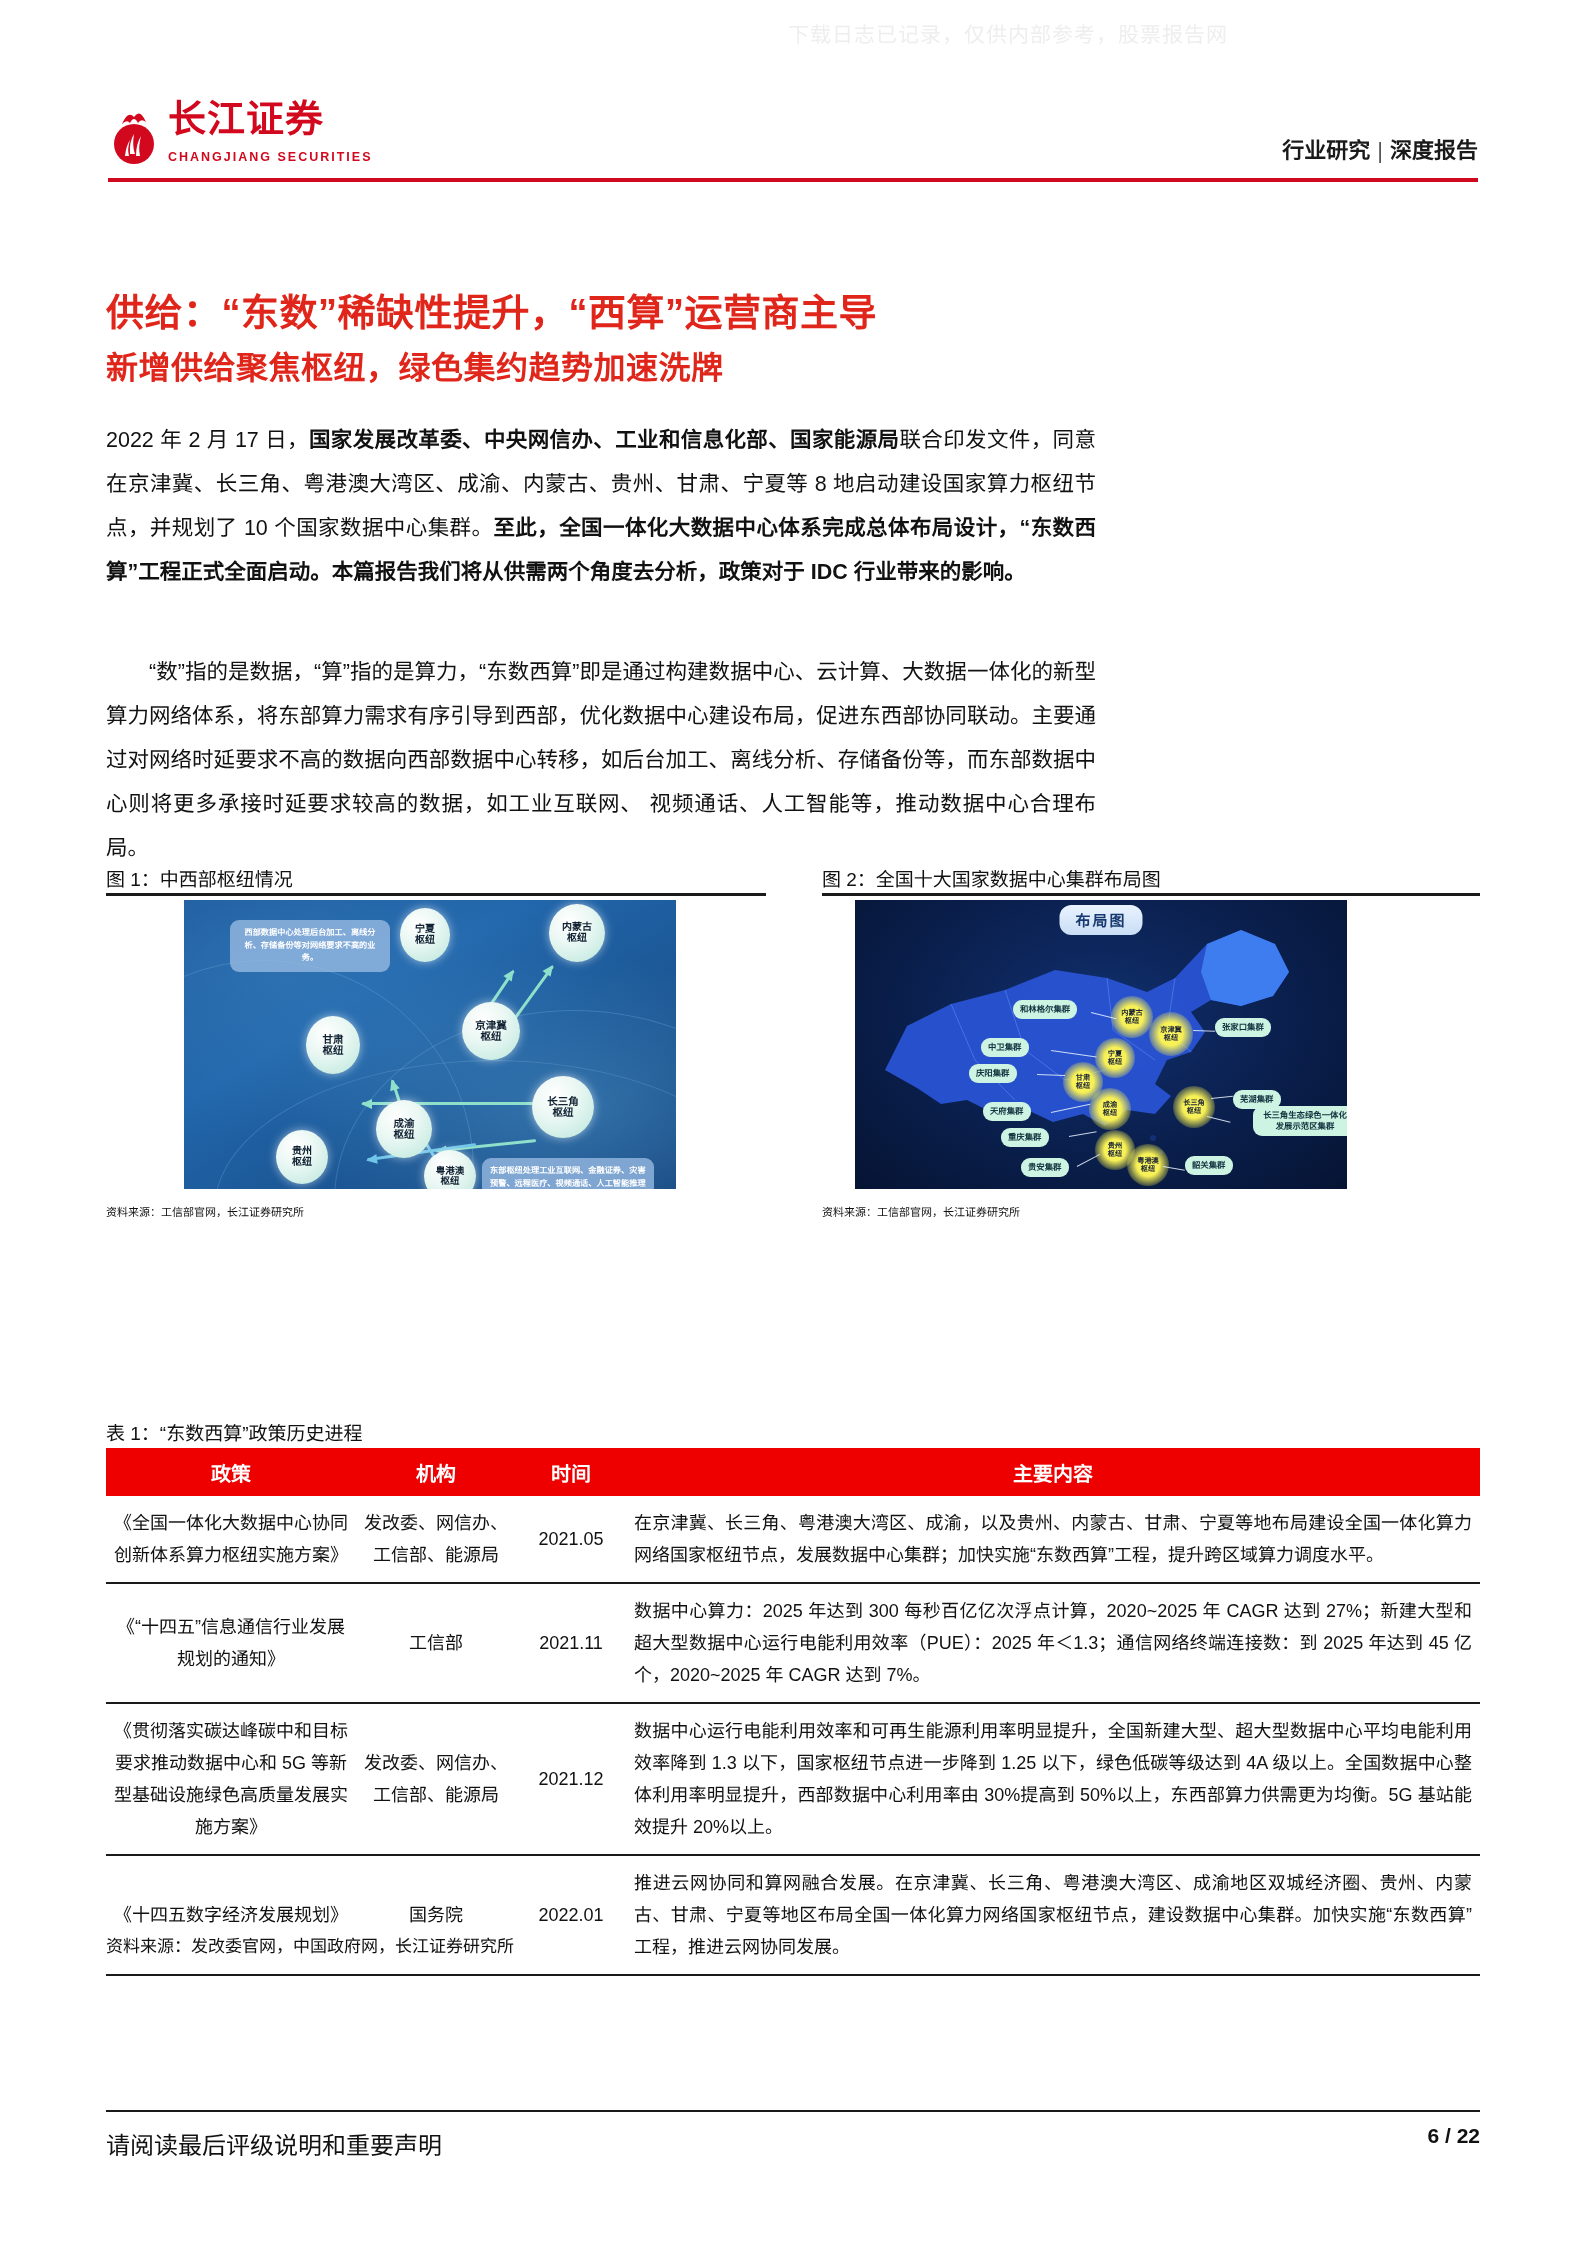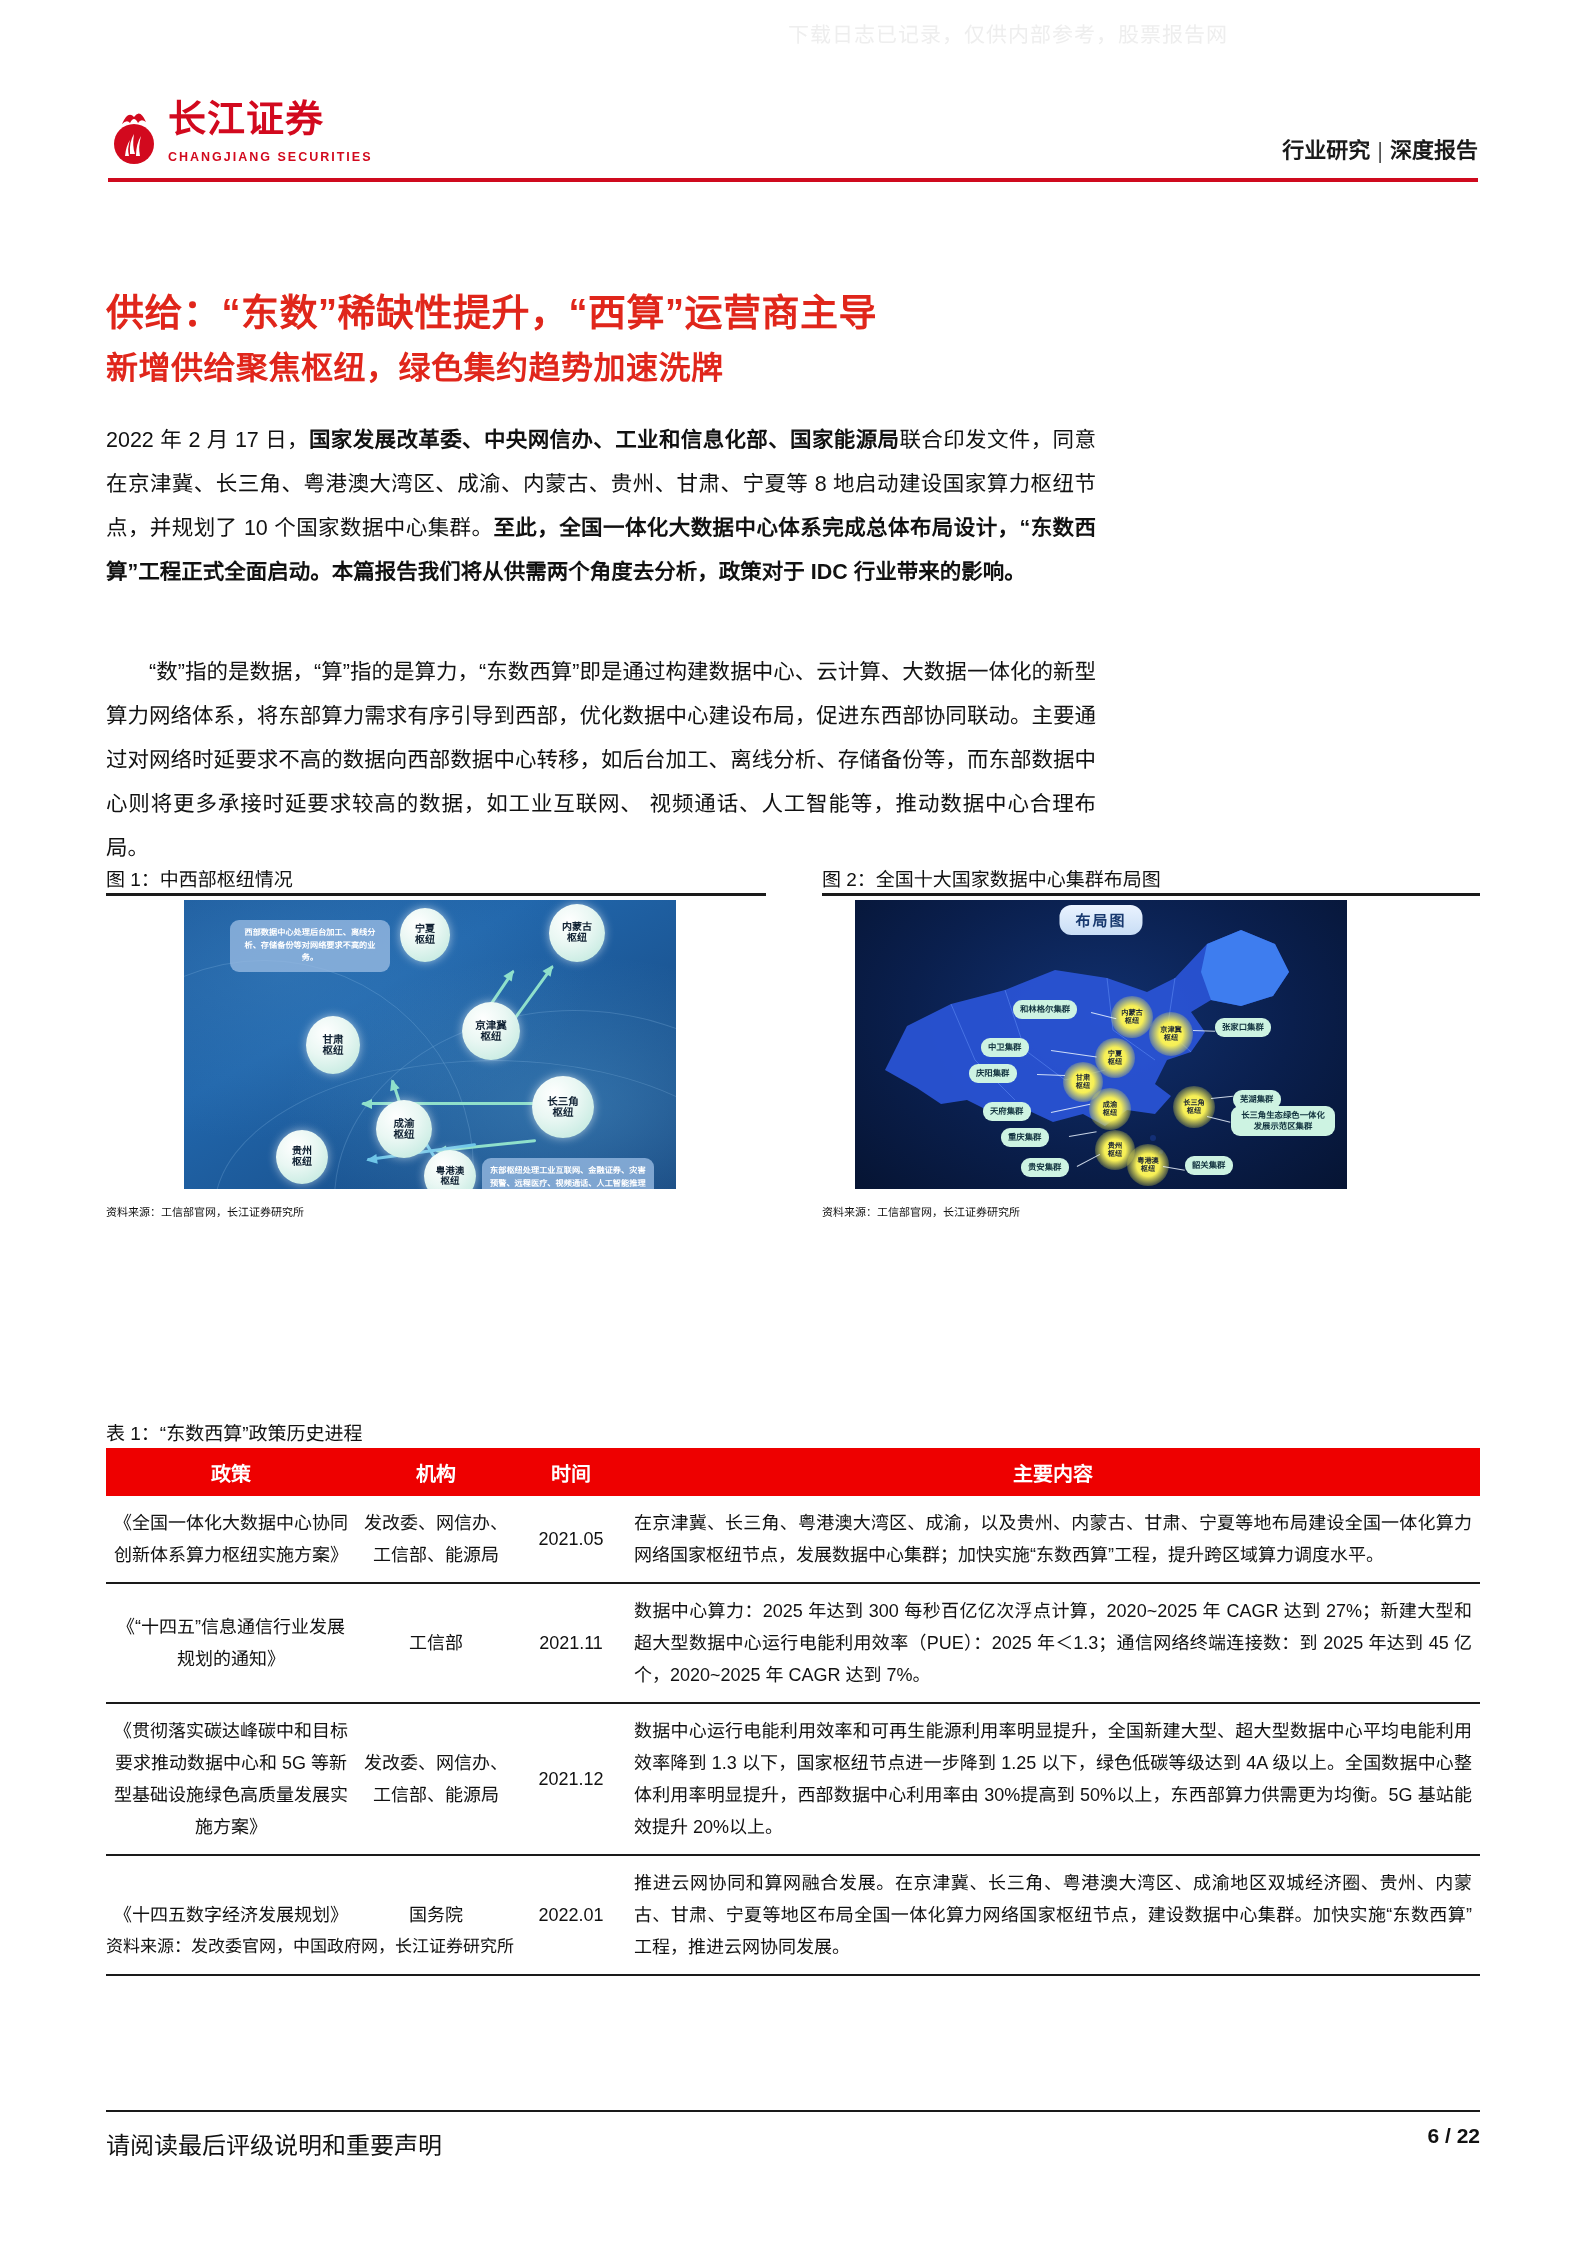--- a/index.html
+++ b/index.html
@@ -252,21 +252,21 @@
     background: #cdf3e2;
     color: #12333f;
     font-weight: bold;
     font-size: 8.4px;
     border-radius: 9px;
     padding: 4px 7px;
     text-align: center;
     line-height: 1.3;
     white-space: nowrap;
   }
-  .cluster-pill.two { white-space: normal; width: 104px; }
+  .cluster-pill.two { white-space: normal; width: 104px; margin-left: 22px; }
   .leader {
     position: absolute;
     height: 1.4px;
     background: rgba(235,245,255,.85);
     transform-origin: 0 50%;
   }
 
   
   .tbl-cap {
     position: absolute;

